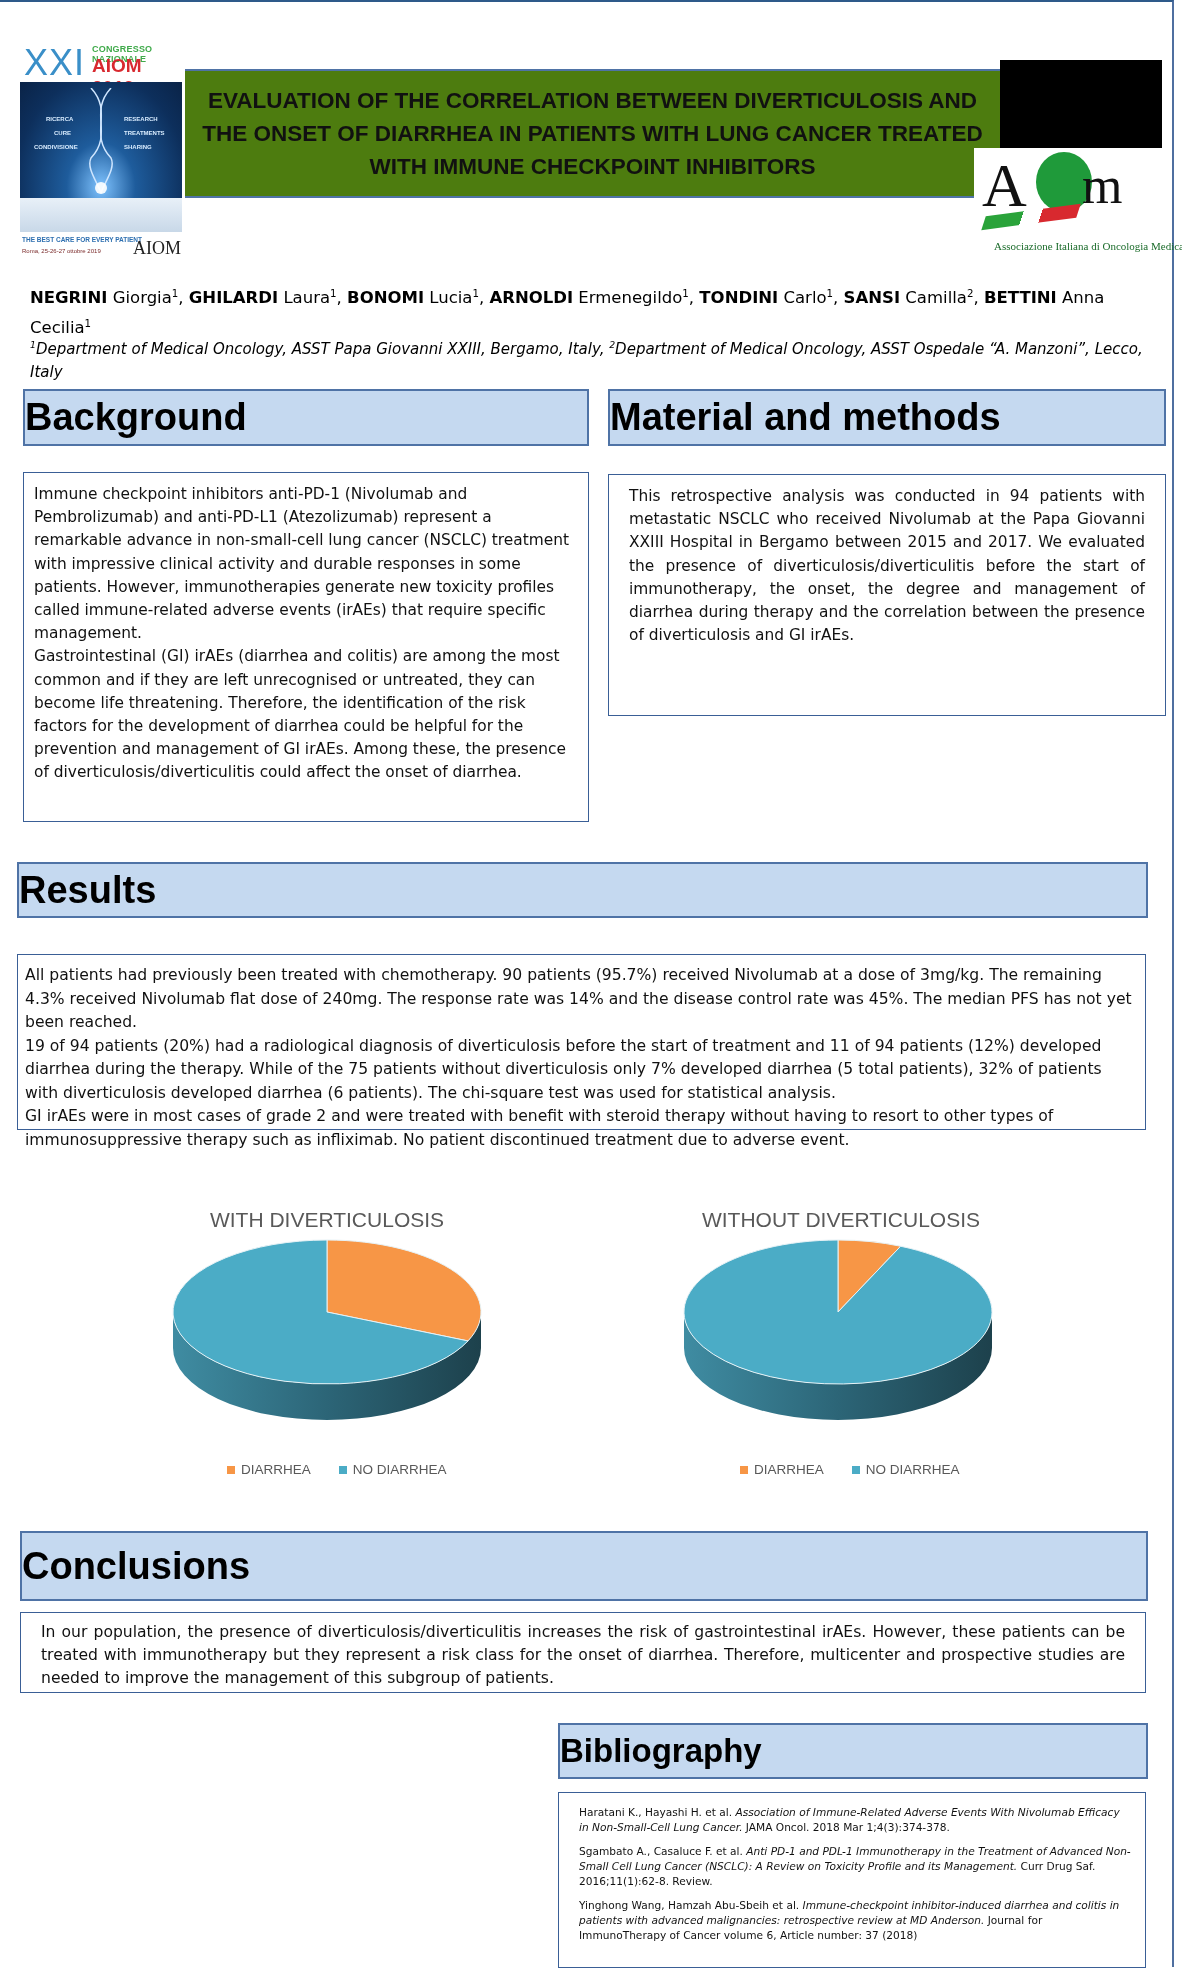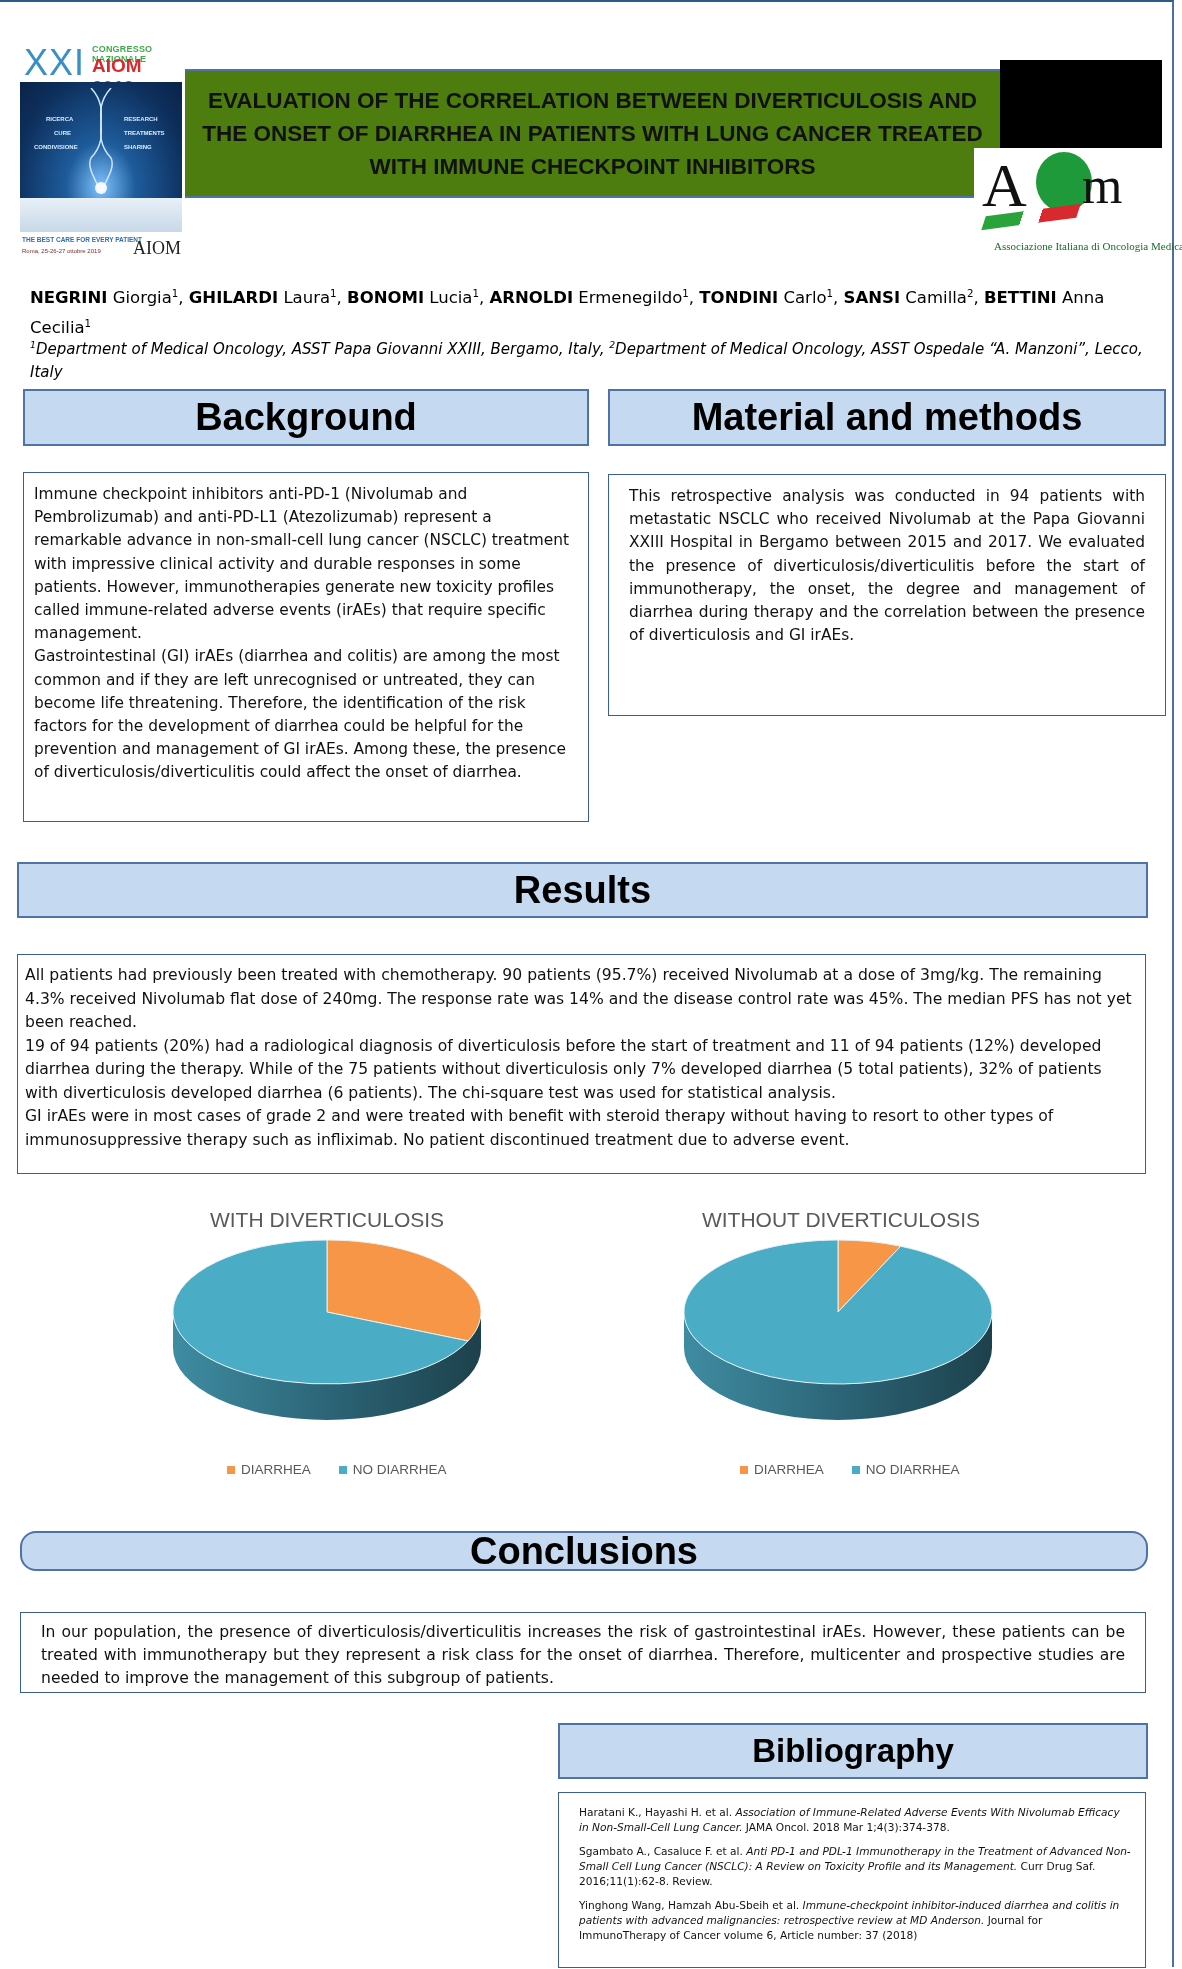--- a/index.html
+++ b/index.html
@@ -2,21 +2,21 @@
 <html><head>
 <meta charset="utf-8">
 <style>
   html, body { margin:0; padding:0; background:#ffffff; }
   body { width:1182px; height:1969px; position:relative; overflow:hidden;
          font-family:"Liberation Sans", sans-serif; color:#000; }
   .frame { position:absolute; left:0; top:0; width:1174px; height:1967px;
            border-top:2px solid #2e5a8a; border-right:2px solid #4f6fa0; box-sizing:border-box; }
   .abs { position:absolute; }
   .hdr { position:absolute; background:#c5d9f0; border:2px solid #4f73a6; box-sizing:border-box;
-         display:flex; align-items:center; justify-content:center;
+         display:flex; align-items:center; justify-content:flex-start;
          font-family:"Liberation Sans", sans-serif; font-weight:bold; font-size:38px; color:#000; }
   .box { position:absolute; background:#fff; border:1.5px solid #3a5f96; box-sizing:border-box;
          font-family:"DejaVu Sans", sans-serif; color:#111; }
   .box p { margin:0; }
   
   .congress { left:20px; top:40px; width:165px; height:230px; background:#fff; }
   .congress .xxi { position:absolute; left:4px; top:2px; font-family:"Liberation Sans", sans-serif; font-size:36px; color:#3a8fc8; letter-spacing:1px; font-weight:normal; }
   .congress .cn { position:absolute; left:72px; top:4px; font-size:9px; color:#3faa4a; font-weight:bold; letter-spacing:0.2px; }
   .congress .aiom19 { position:absolute; left:72px; top:15px; font-size:19px; color:#d8292f; font-weight:bold; }
   .congress .blue { position:absolute; left:0; top:42px; width:162px; height:150px;
@@ -106,21 +106,21 @@
 <div class="hdr" style="left:608px;top:389px;width:558px;height:57px;">
   <span>Material and methods</span>
 </div>
 <div class="box bodytext justify" style="left:608px;top:474px;width:558px;height:242px;padding:10px 20px 0 20px;">
   <p>This retrospective analysis was conducted in 94 patients with metastatic NSCLC who received Nivolumab at the Papa Giovanni XXIII Hospital in Bergamo between 2015 and 2017. We evaluated the presence of diverticulosis/diverticulitis before the start of immunotherapy, the onset, the degree and management of diarrhea during therapy and the correlation between the presence of diverticulosis and GI irAEs.</p>
 </div>
 
 <div class="hdr" style="left:17px;top:862px;width:1131px;height:56px;">
   <span>Results</span>
 </div>
-<div class="box bodytext" style="left:17px;top:954px;width:1129px;height:220px;padding:9px 7px 0 7px;font-size:15.6px;line-height:23.5px;">
+<div class="box bodytext" style="left:17px;top:954px;width:1129px;height:176px;padding:9px 7px 0 7px;font-size:15.6px;line-height:23.5px;">
   <p>All patients had previously been treated with chemotherapy. 90 patients (95.7%) received Nivolumab at a dose of 3mg/kg. The remaining 4.3% received Nivolumab flat dose of 240mg. The response rate was 14% and the disease control rate was 45%. The median PFS has not yet been reached.</p>
   <p>19 of 94 patients (20%) had a radiological diagnosis of diverticulosis before the start of treatment and 11 of 94 patients (12%) developed diarrhea during the therapy. While of the 75 patients without diverticulosis only 7% developed diarrhea (5 total patients), 32% of patients with diverticulosis developed diarrhea (6 patients). The chi-square test was used for statistical analysis.</p>
   <p>GI irAEs were in most cases of grade 2 and were treated with benefit with steroid therapy without having to resort to other types of immunosuppressive therapy such as infliximab. No patient discontinued treatment due to adverse event.</p>
 </div>
 
 <div class="pie-title" style="left:160px;top:1208px;width:334px;">WITH DIVERTICULOSIS</div>
 <div class="pie-title" style="left:670px;top:1208px;width:342px;">WITHOUT DIVERTICULOSIS</div>
 
 <svg class="abs" id="pies" style="left:0;top:1230px" width="1182" height="220">
   <defs>
@@ -144,21 +144,21 @@
 
 <div class="legend" style="left:227px;top:1462px;">
   <span><span class="sw" style="background:#F79646"></span><span>DIARRHEA</span></span>
   <span><span class="sw" style="background:#4BACC6"></span><span>NO DIARRHEA</span></span>
 </div>
 <div class="legend" style="left:740px;top:1462px;">
   <span><span class="sw" style="background:#F79646"></span><span>DIARRHEA</span></span>
   <span><span class="sw" style="background:#4BACC6"></span><span>NO DIARRHEA</span></span>
 </div>
 
-<div class="hdr" style="left:20px;top:1531px;width:1128px;height:40px;border-radius:16px;">
+<div class="hdr" style="left:20px;top:1531px;width:1128px;height:70px;">
   <span>Conclusions</span>
 </div>
 <div class="box bodytext justify" style="left:20px;top:1612px;width:1126px;height:81px;padding:8px 20px 0 20px;font-size:15.6px;line-height:23px;">
   <p>In our population, the presence of diverticulosis/diverticulitis increases the risk of gastrointestinal irAEs. However, these patients can be treated with immunotherapy but they represent a risk class for the onset of diarrhea. Therefore, multicenter and prospective studies are needed to improve the management of this subgroup of patients.</p>
 </div>
 
 <div class="hdr" style="left:558px;top:1723px;width:590px;height:56px;font-size:33px;">
   <span>Bibliography</span>
 </div>
 <div class="box bib" id="bib" style="left:558px;top:1792px;width:588px;height:176px;padding:12px 14px 0 20px;">

